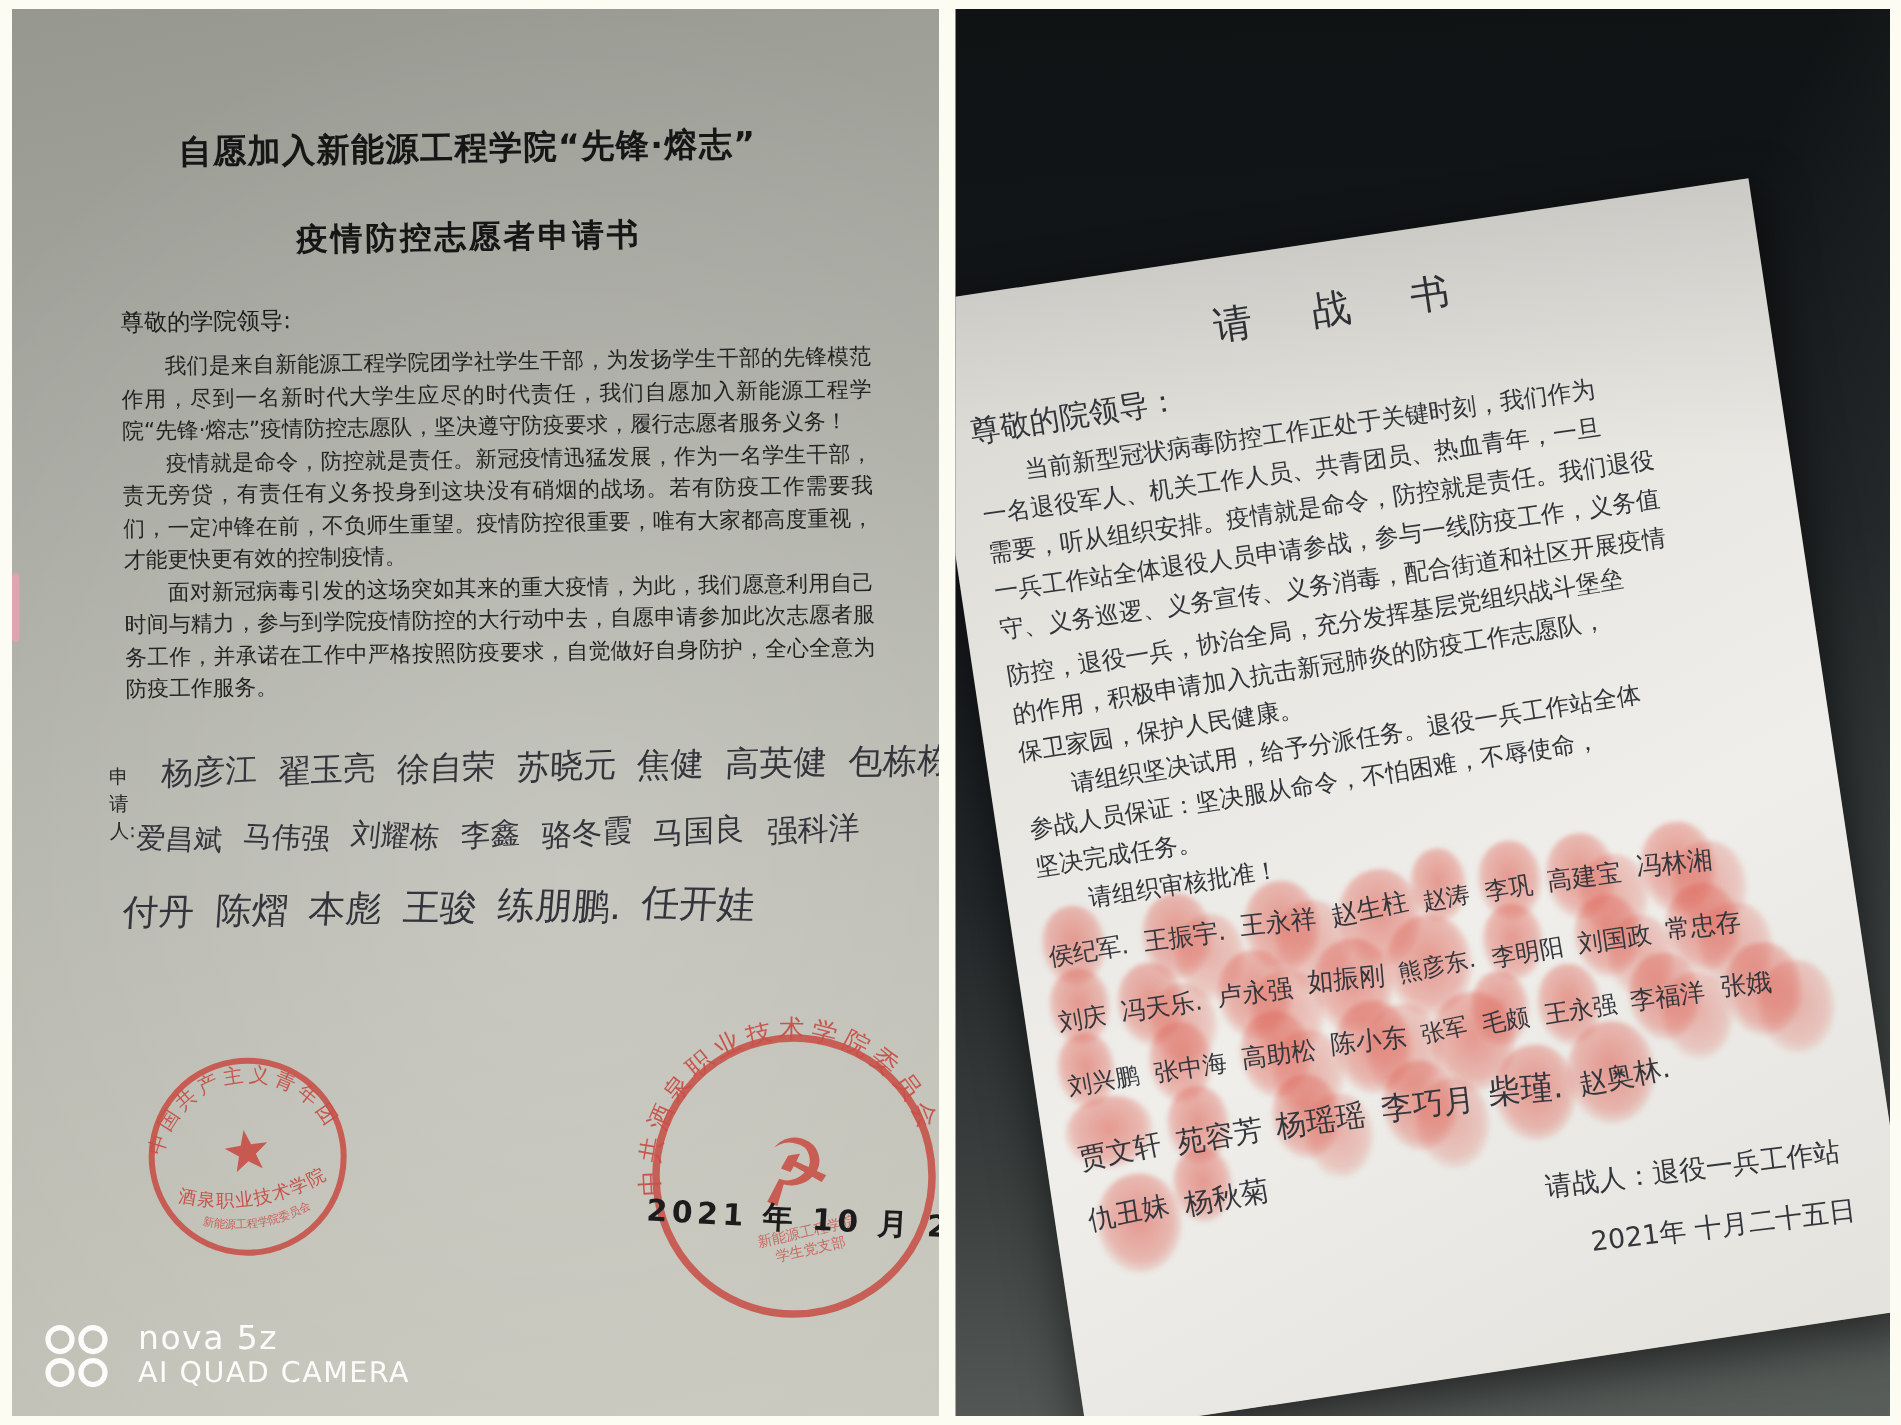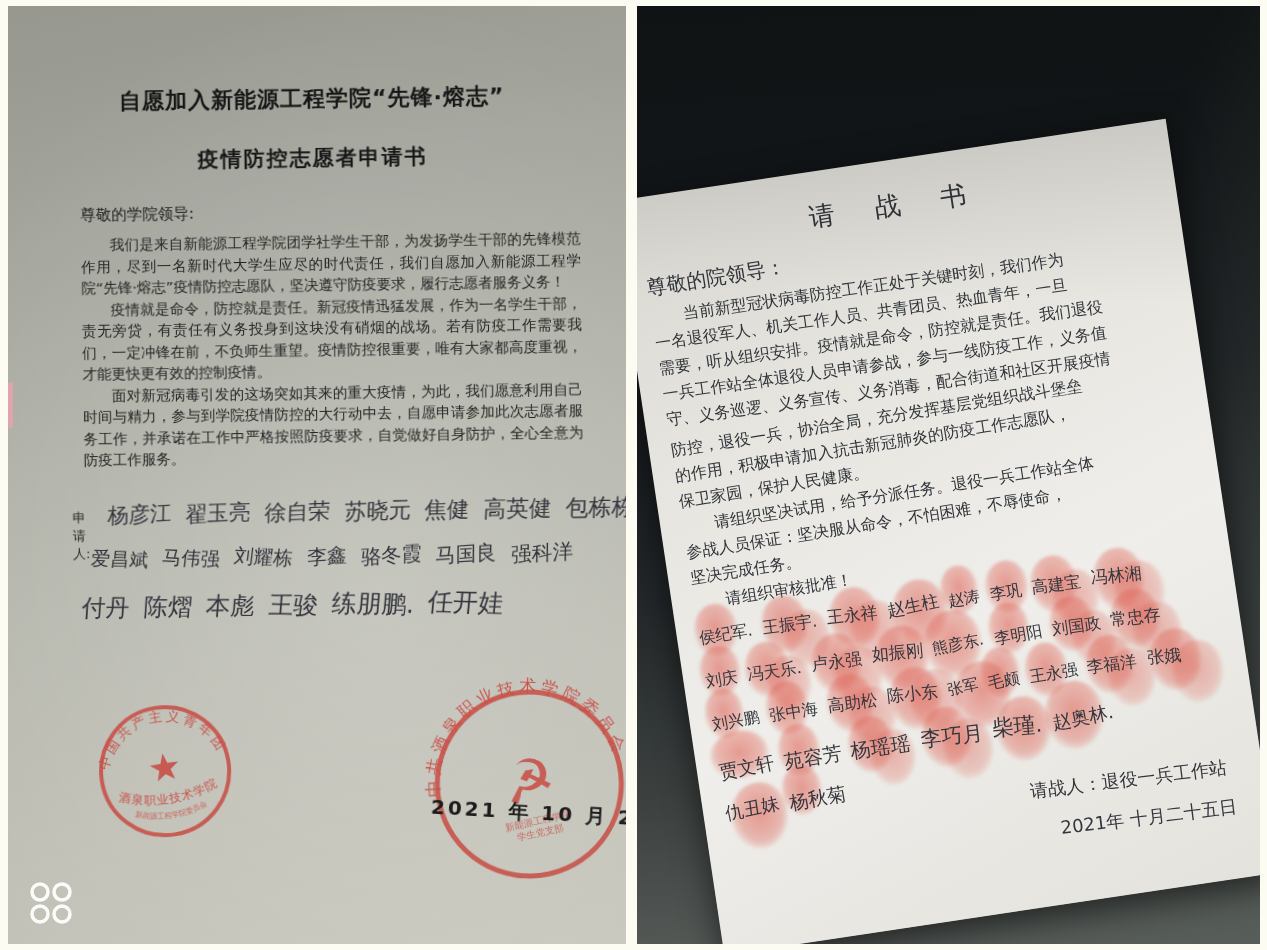--- a/index.html
+++ b/index.html
@@ -157,20 +157,24 @@
       <div class="l-date">2021 年 10 月 29 日</div>
     </div>
 
     <div class="watermark">
       <svg width="52" height="46" viewBox="0 0 52 46">
         <circle cx="12" cy="12" r="8" fill="none" stroke="rgba(255,255,255,0.94)" stroke-width="3.5"></circle>
         <circle cx="34" cy="12" r="8" fill="none" stroke="rgba(255,255,255,0.94)" stroke-width="3.5"></circle>
         <circle cx="12" cy="34" r="8" fill="none" stroke="rgba(255,255,255,0.94)" stroke-width="3.5"></circle>
         <circle cx="34" cy="34" r="8" fill="none" stroke="rgba(255,255,255,0.94)" stroke-width="3.5"></circle>
       </svg>
+      <div class="wm-text">
+        <span class="wm-brand">nova 5z</span>
+        <span class="wm-cam">AI QUAD CAMERA</span>
+      </div>
     </div>
     <div class="edge-smudge"></div>
   </div>
 
   <div class="photo-right">
     <div class="paper">
       <div class="r-title">请 战 书</div>
       <div class="r-greeting">尊敬的院领导：</div>
       <div class="r-body" id="right-body">
           <div class="r-line" style="transform: rotate(0.37deg);">　　当前新型冠状病毒防控工作正处于关键时刻，我们作为</div>

